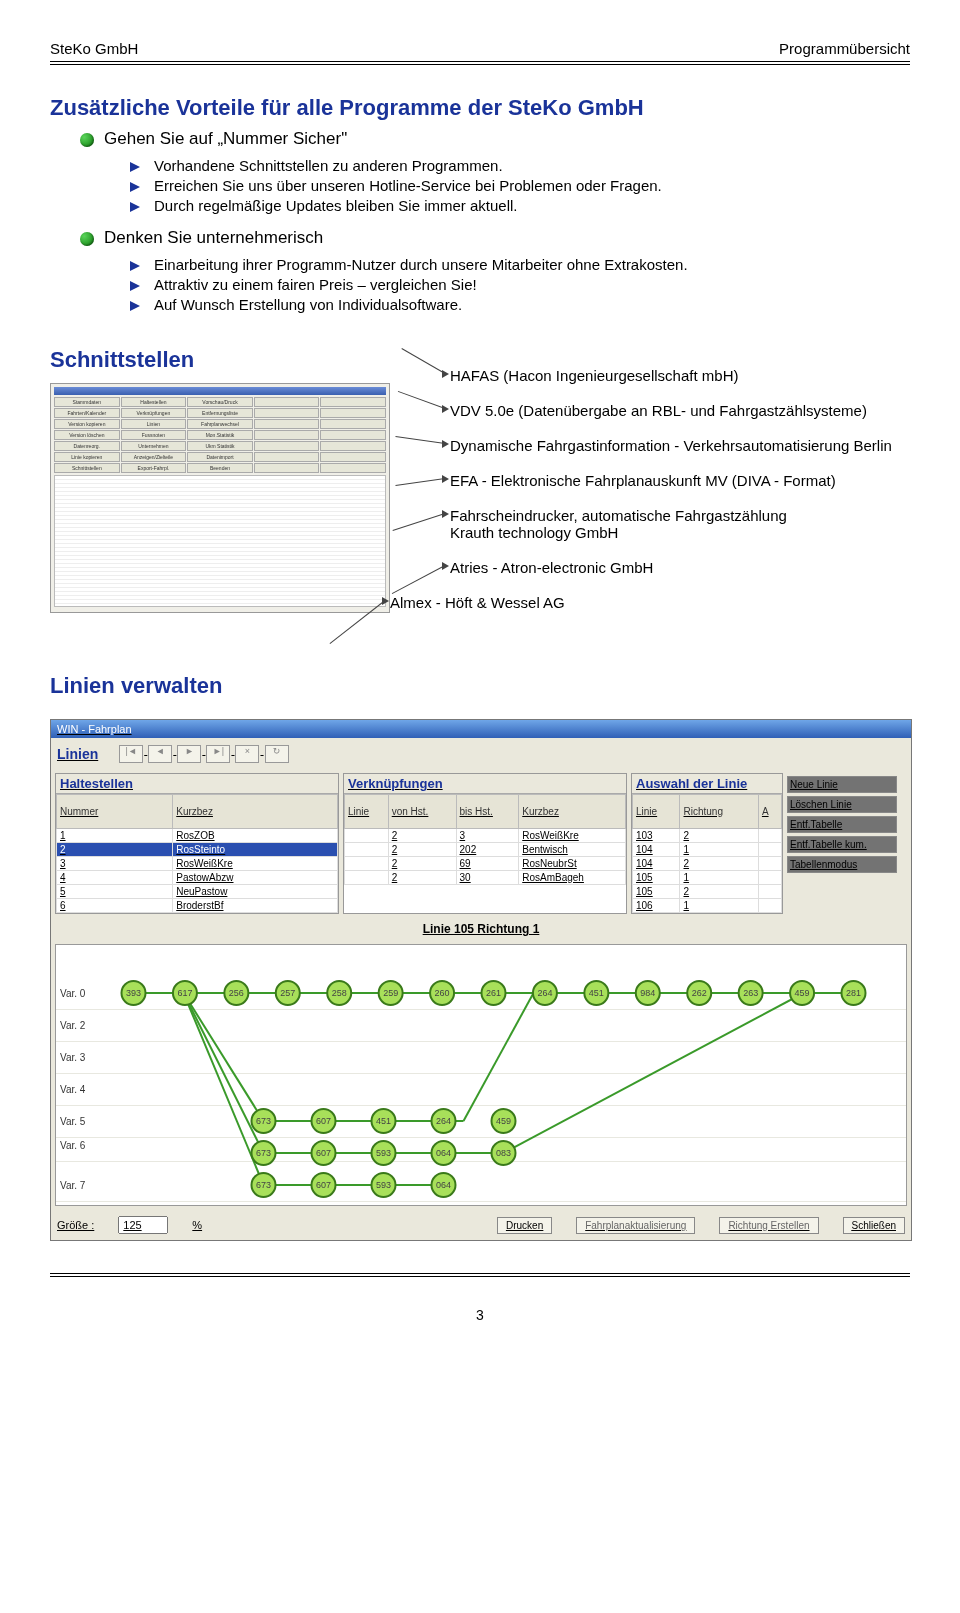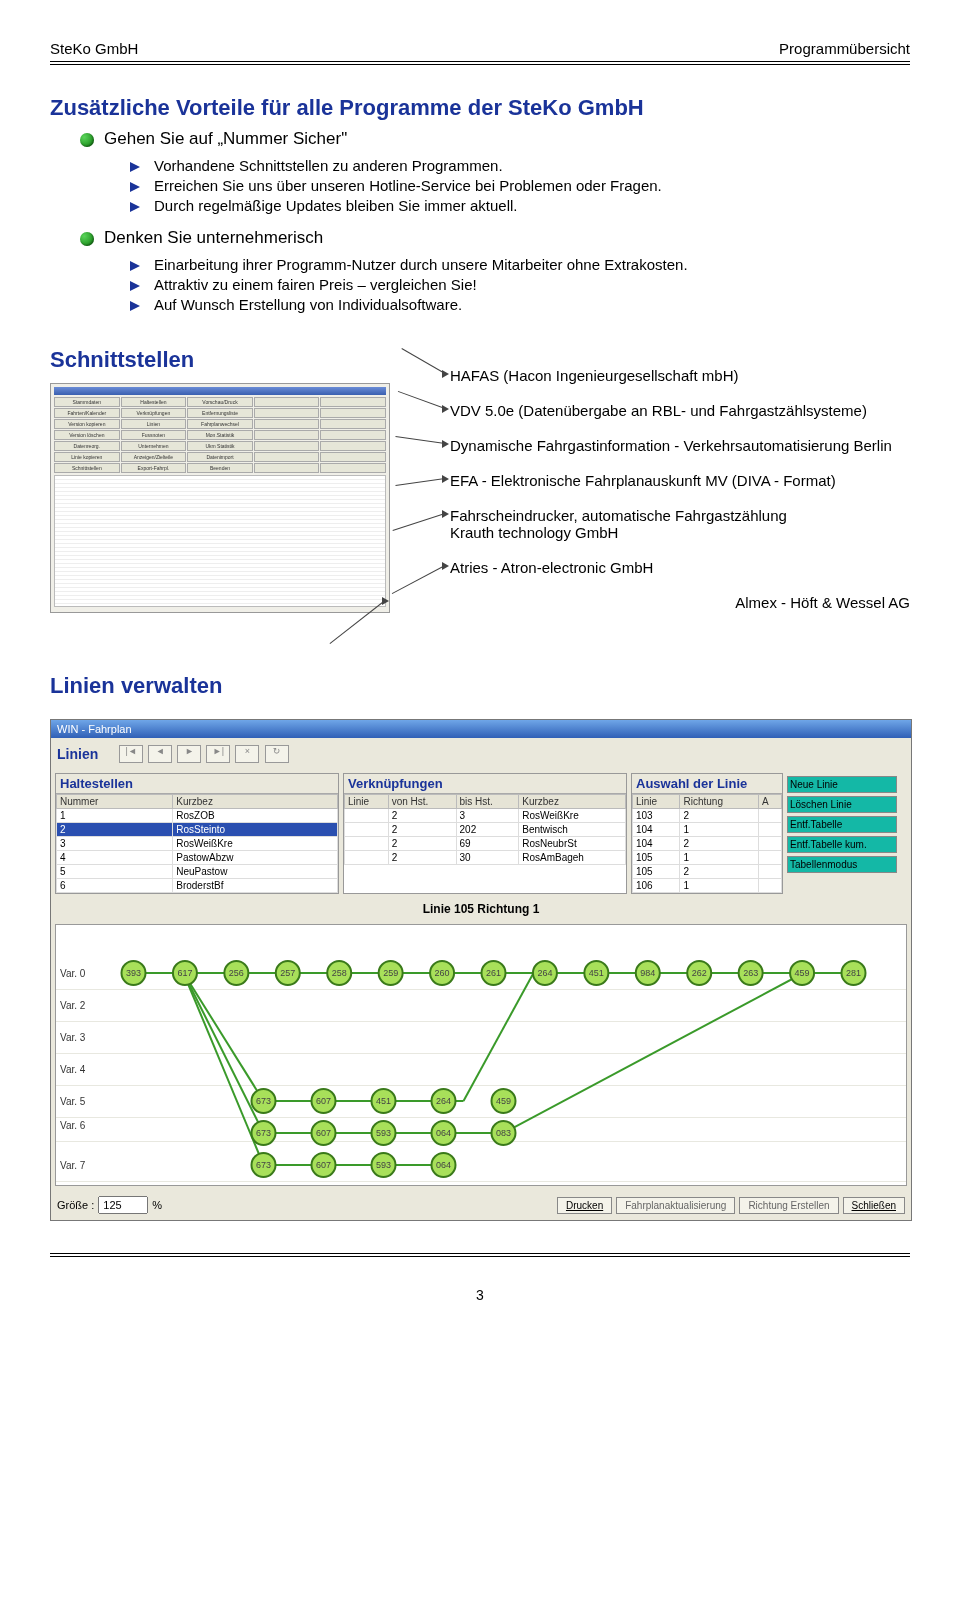--- a/index.html
+++ b/index.html
@@ -133,30 +133,31 @@
     border-bottom: 4px solid transparent;
     border-left: 7px solid #444;
   }
   .interfaces .iface.i0::before { transform: rotate(30deg); width:50px; left:-55px; }
   .interfaces .iface.i1::before { transform: rotate(20deg); width:50px; left:-55px;}
   .interfaces .iface.i2::before { transform: rotate(8deg); width:50px; left:-55px;}
   .interfaces .iface.i3::before { transform: rotate(-8deg); width:50px; left:-55px;}
   .interfaces .iface.i4::before { transform: rotate(-18deg); width:55px; left:-60px;}
   .interfaces .iface.i5::before { transform: rotate(-28deg); width:60px; left:-65px;}
   .interfaces .iface.i6::before { transform: rotate(-38deg); width:70px; left:-75px;}
-  .interfaces .iface.i6 { margin-left: -20px; text-align: right; }
+  .interfaces .iface.i6 { margin-left: -20px; }
 
   
   .linien-app {
     width: 860px;
     background: #eae8dc;
     border: 1px solid #777;
     font-family: Tahoma, sans-serif;
     font-size: 11px;
     margin-top: 10px;
+    text-decoration: underline;
   }
   .linien-app .win-title {
     background: linear-gradient(#6fa6e8,#2f5fb6);
     color: #fff;
     padding: 3px 6px;
     font-size: 11px;
   }
   .linien-app .nav {
     padding: 6px;
     display: flex;
@@ -199,40 +200,40 @@
     border-bottom: 1px solid #aaa;
   }
   .linien-app .panel table {
     width: 100%;
     border-collapse: collapse;
     font-size: 10px;
   }
   .linien-app .panel th {
     background: #e6e4d6;
     border: 1px solid #bbb;
-    padding: 1px 3px;
+    padding: 11px 3px;
     text-align: left;
     font-weight: normal;
     color: #333;
   }
   .linien-app .panel td {
     border: 1px solid #ddd;
     padding: 1px 3px;
   }
   .linien-app .panel tr.sel td {
     background: #2a4fb0;
     color: #fff;
   }
   .linien-app .side button {
     display: block;
     width: 110px;
     margin: 3px 0;
     font-size: 10px;
     padding: 2px;
-    background: #14b8a6;
+    background: #737373;
     border: 1px solid #888;
     text-align: left;
   }
   .linien-app .midlabel {
     text-align: center;
     font-weight: bold;
     padding: 4px;
     font-size: 12px;
   }
   .linien-app .graph {
@@ -262,21 +263,21 @@
     top: 0; bottom: 0;
   }
   .linien-app .graph svg {
     width: 100%;
     height: 100%;
   }
   .linien-app .bottom {
     display: flex;
     align-items: center;
     padding: 6px;
-    gap: 4px;
+    gap: 24px;
     font-size: 11px;
   }
   .linien-app .bottom input {
     width: 40px;
     font-size: 11px;
     padding: 1px 3px;
   }
   .linien-app .bottom .spacer { flex: 1; }
   .linien-app .bottom button {
     font-size: 10px;

